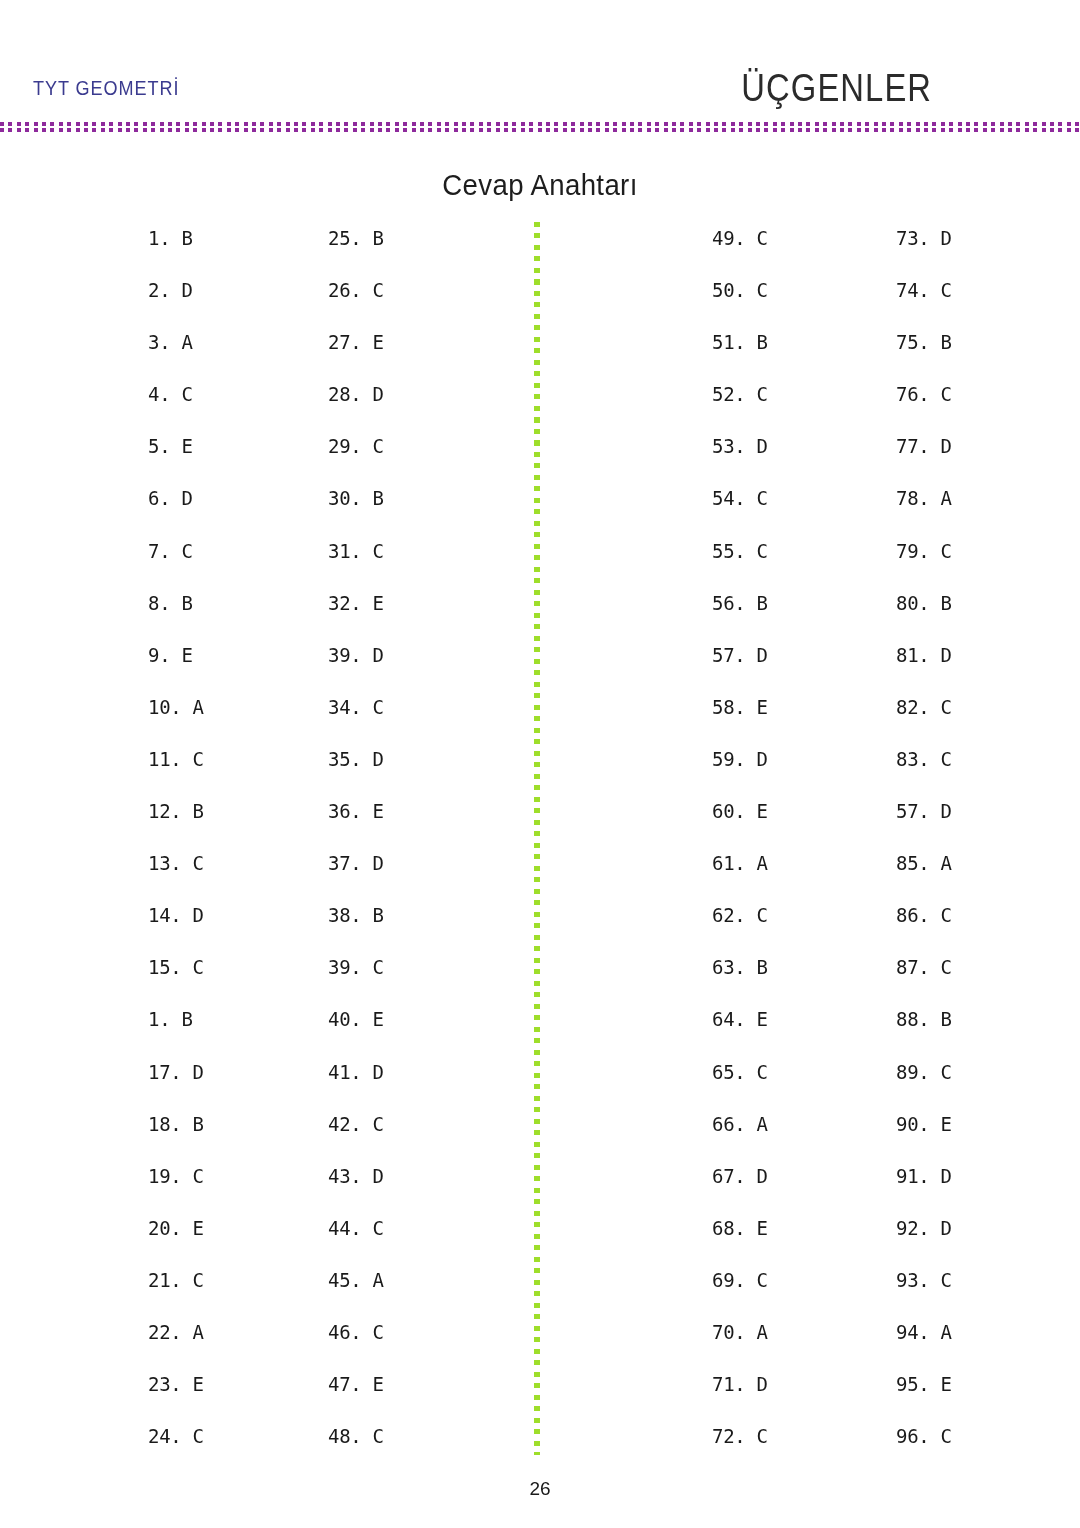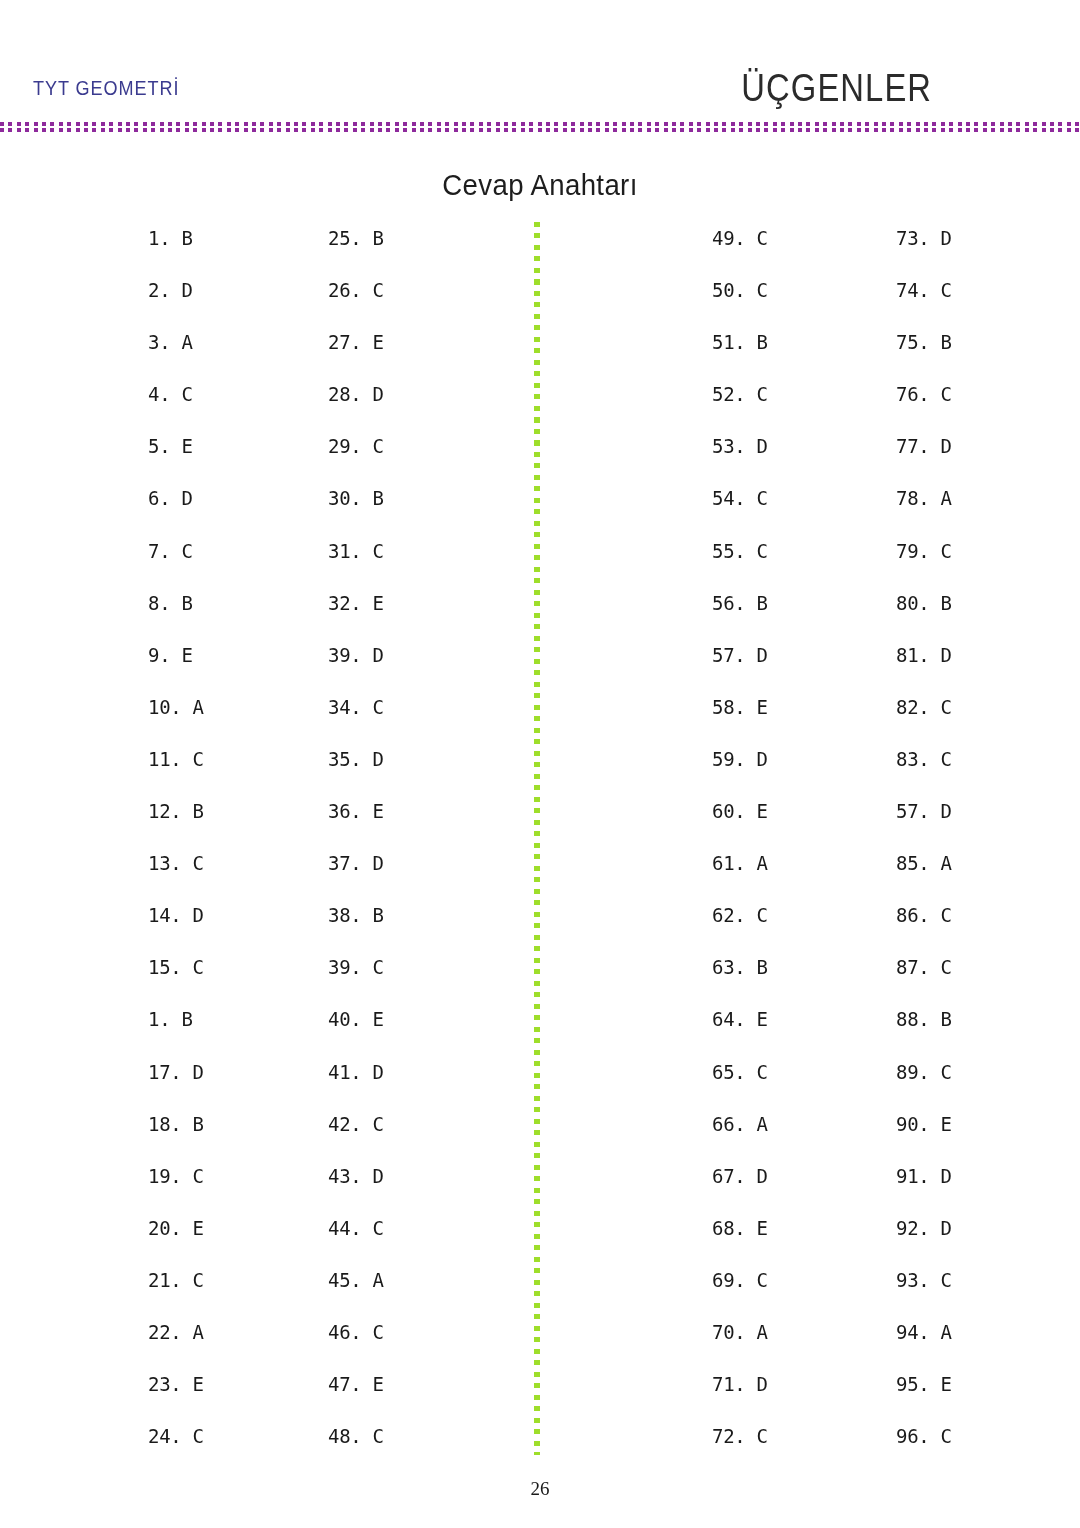--- a/index.html
+++ b/index.html
@@ -125,21 +125,21 @@
   .answer-item .num { }
   .answer-item .letter { }
 
   
   #page-number {
     position: absolute;
     left: 0;
     top: 1478px;
     width: 1080px;
     text-align: center;
-    font-family: Liberation Serif, serif;
+    font-family: Liberation Sans, sans-serif;
     font-size: 19px;
     color: #1a1a1a;
   }
 </style>
 </head>
 <body>
 
 <div id="header">
   <div id="subject-label" style="color: rgb(59, 59, 143);">TYT GEOMETRİ</div>
   <div id="chapter-title">ÜÇGENLER</div>

